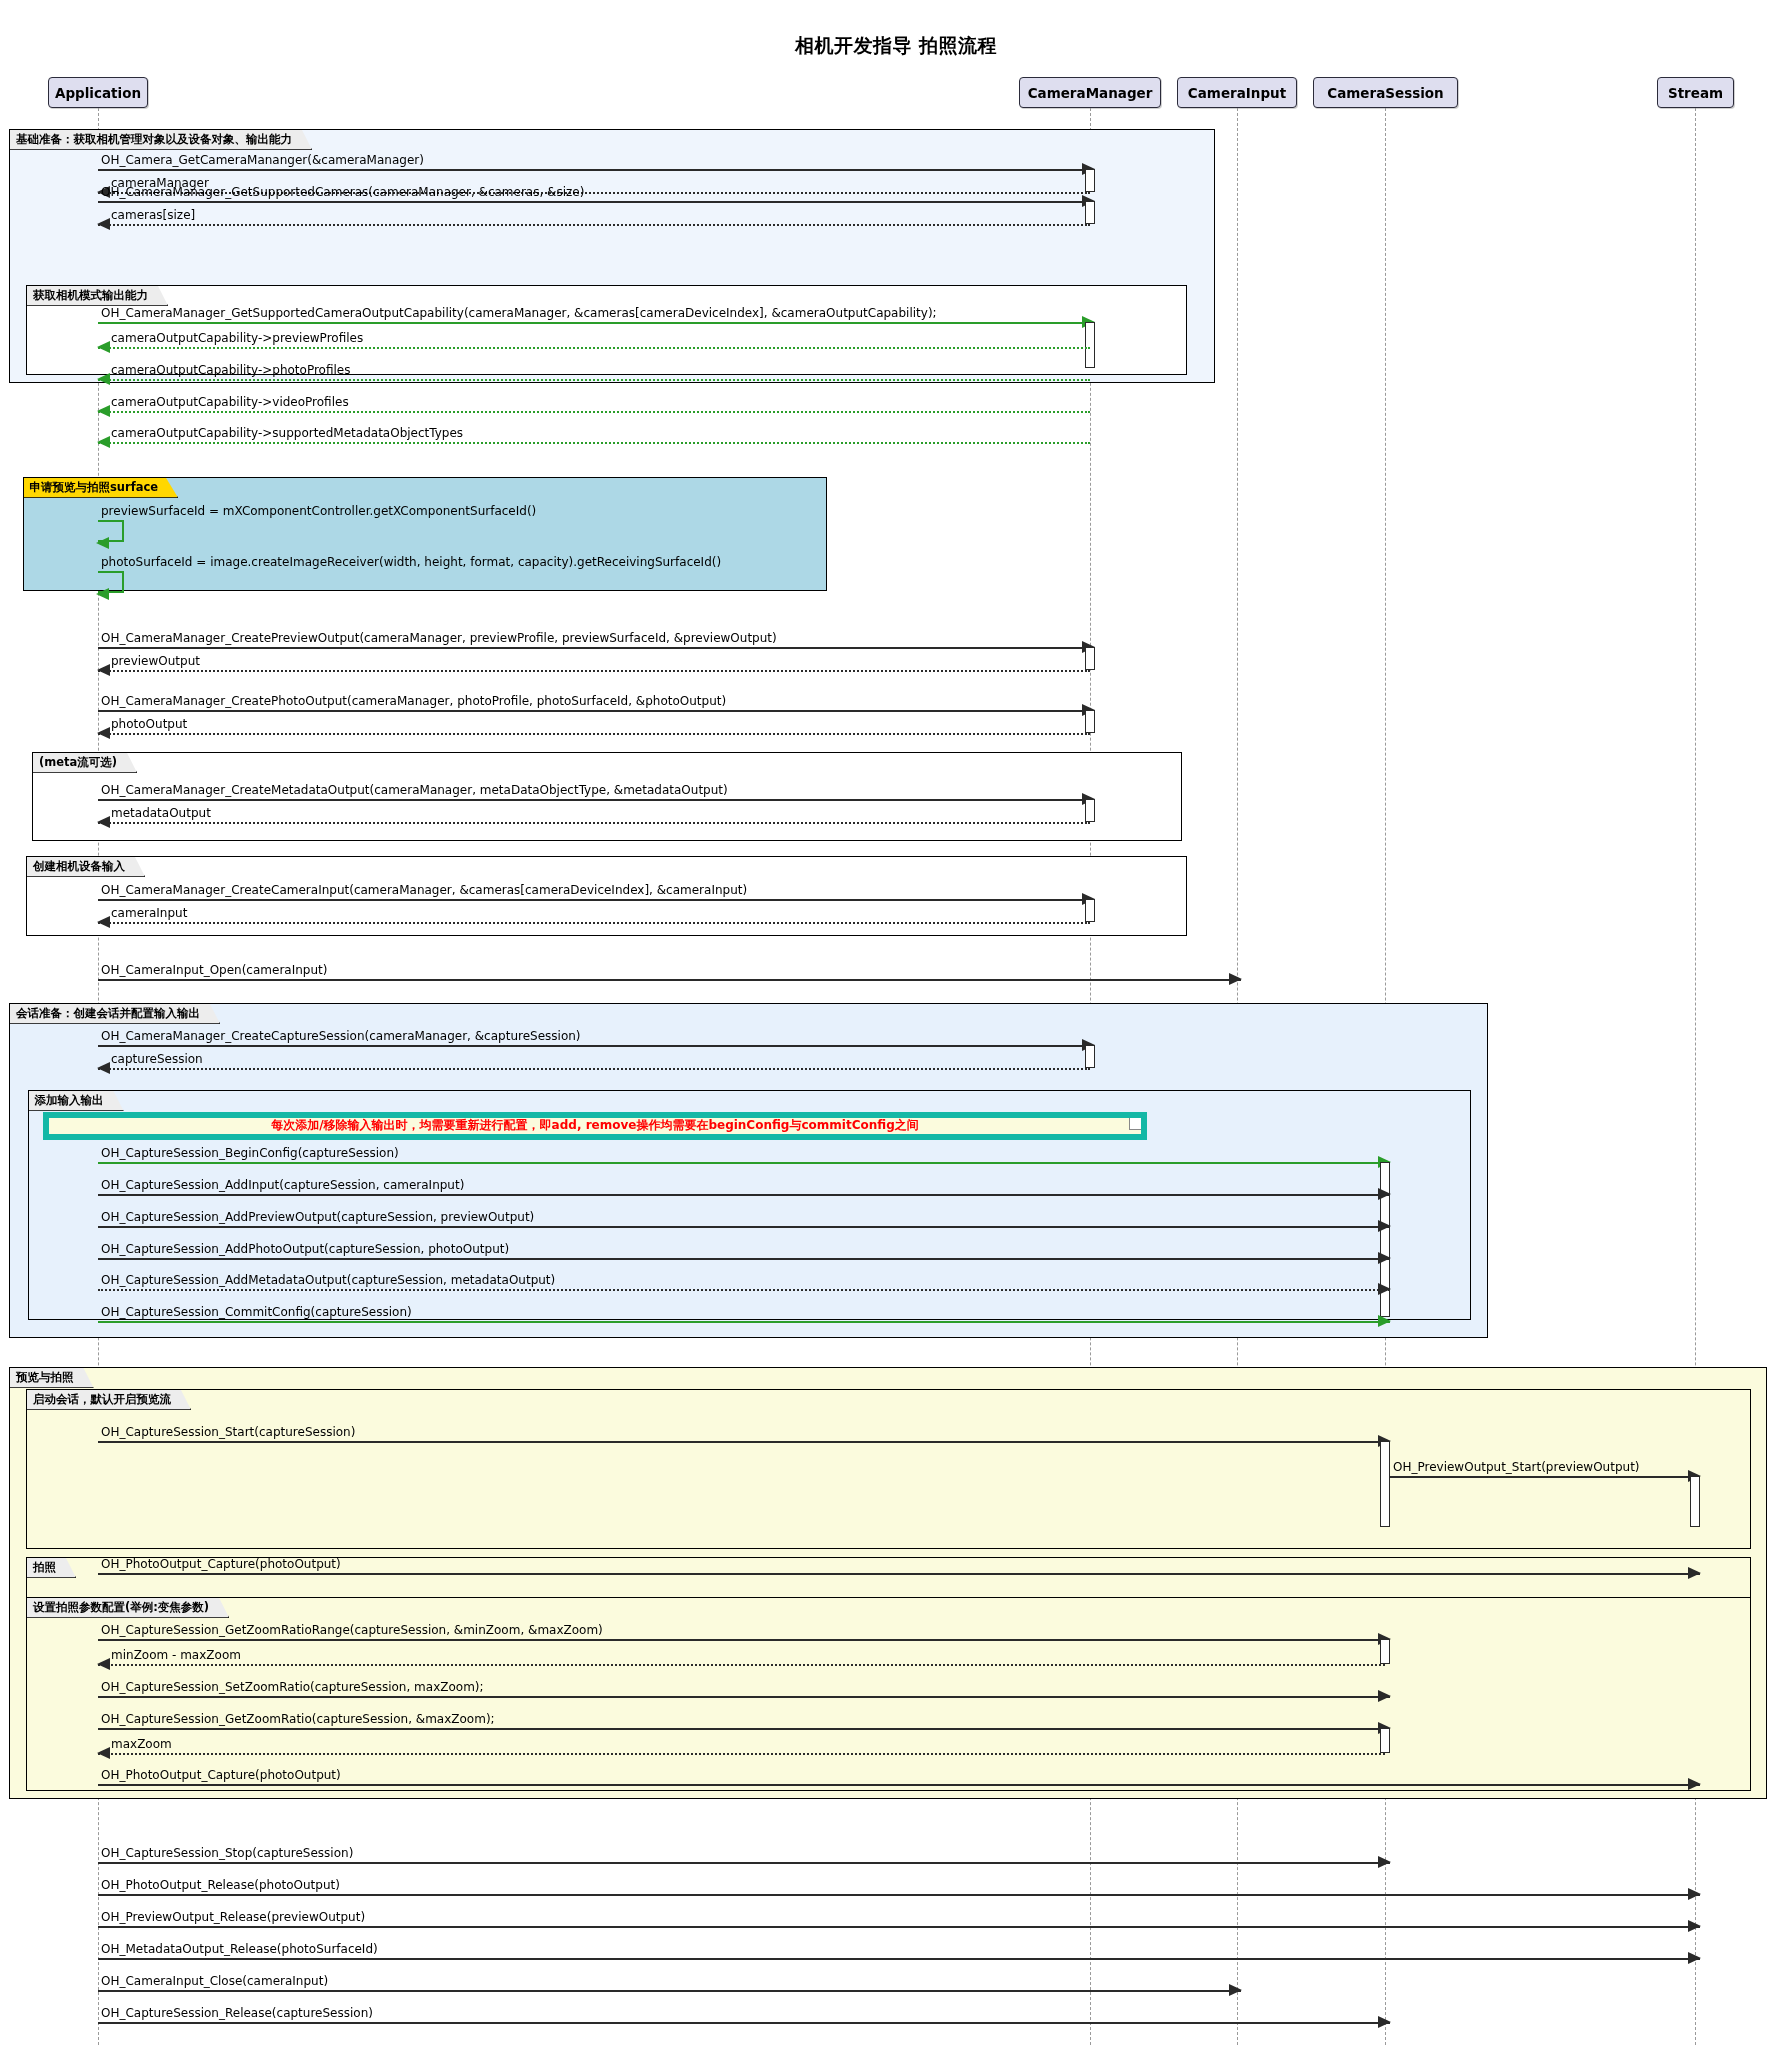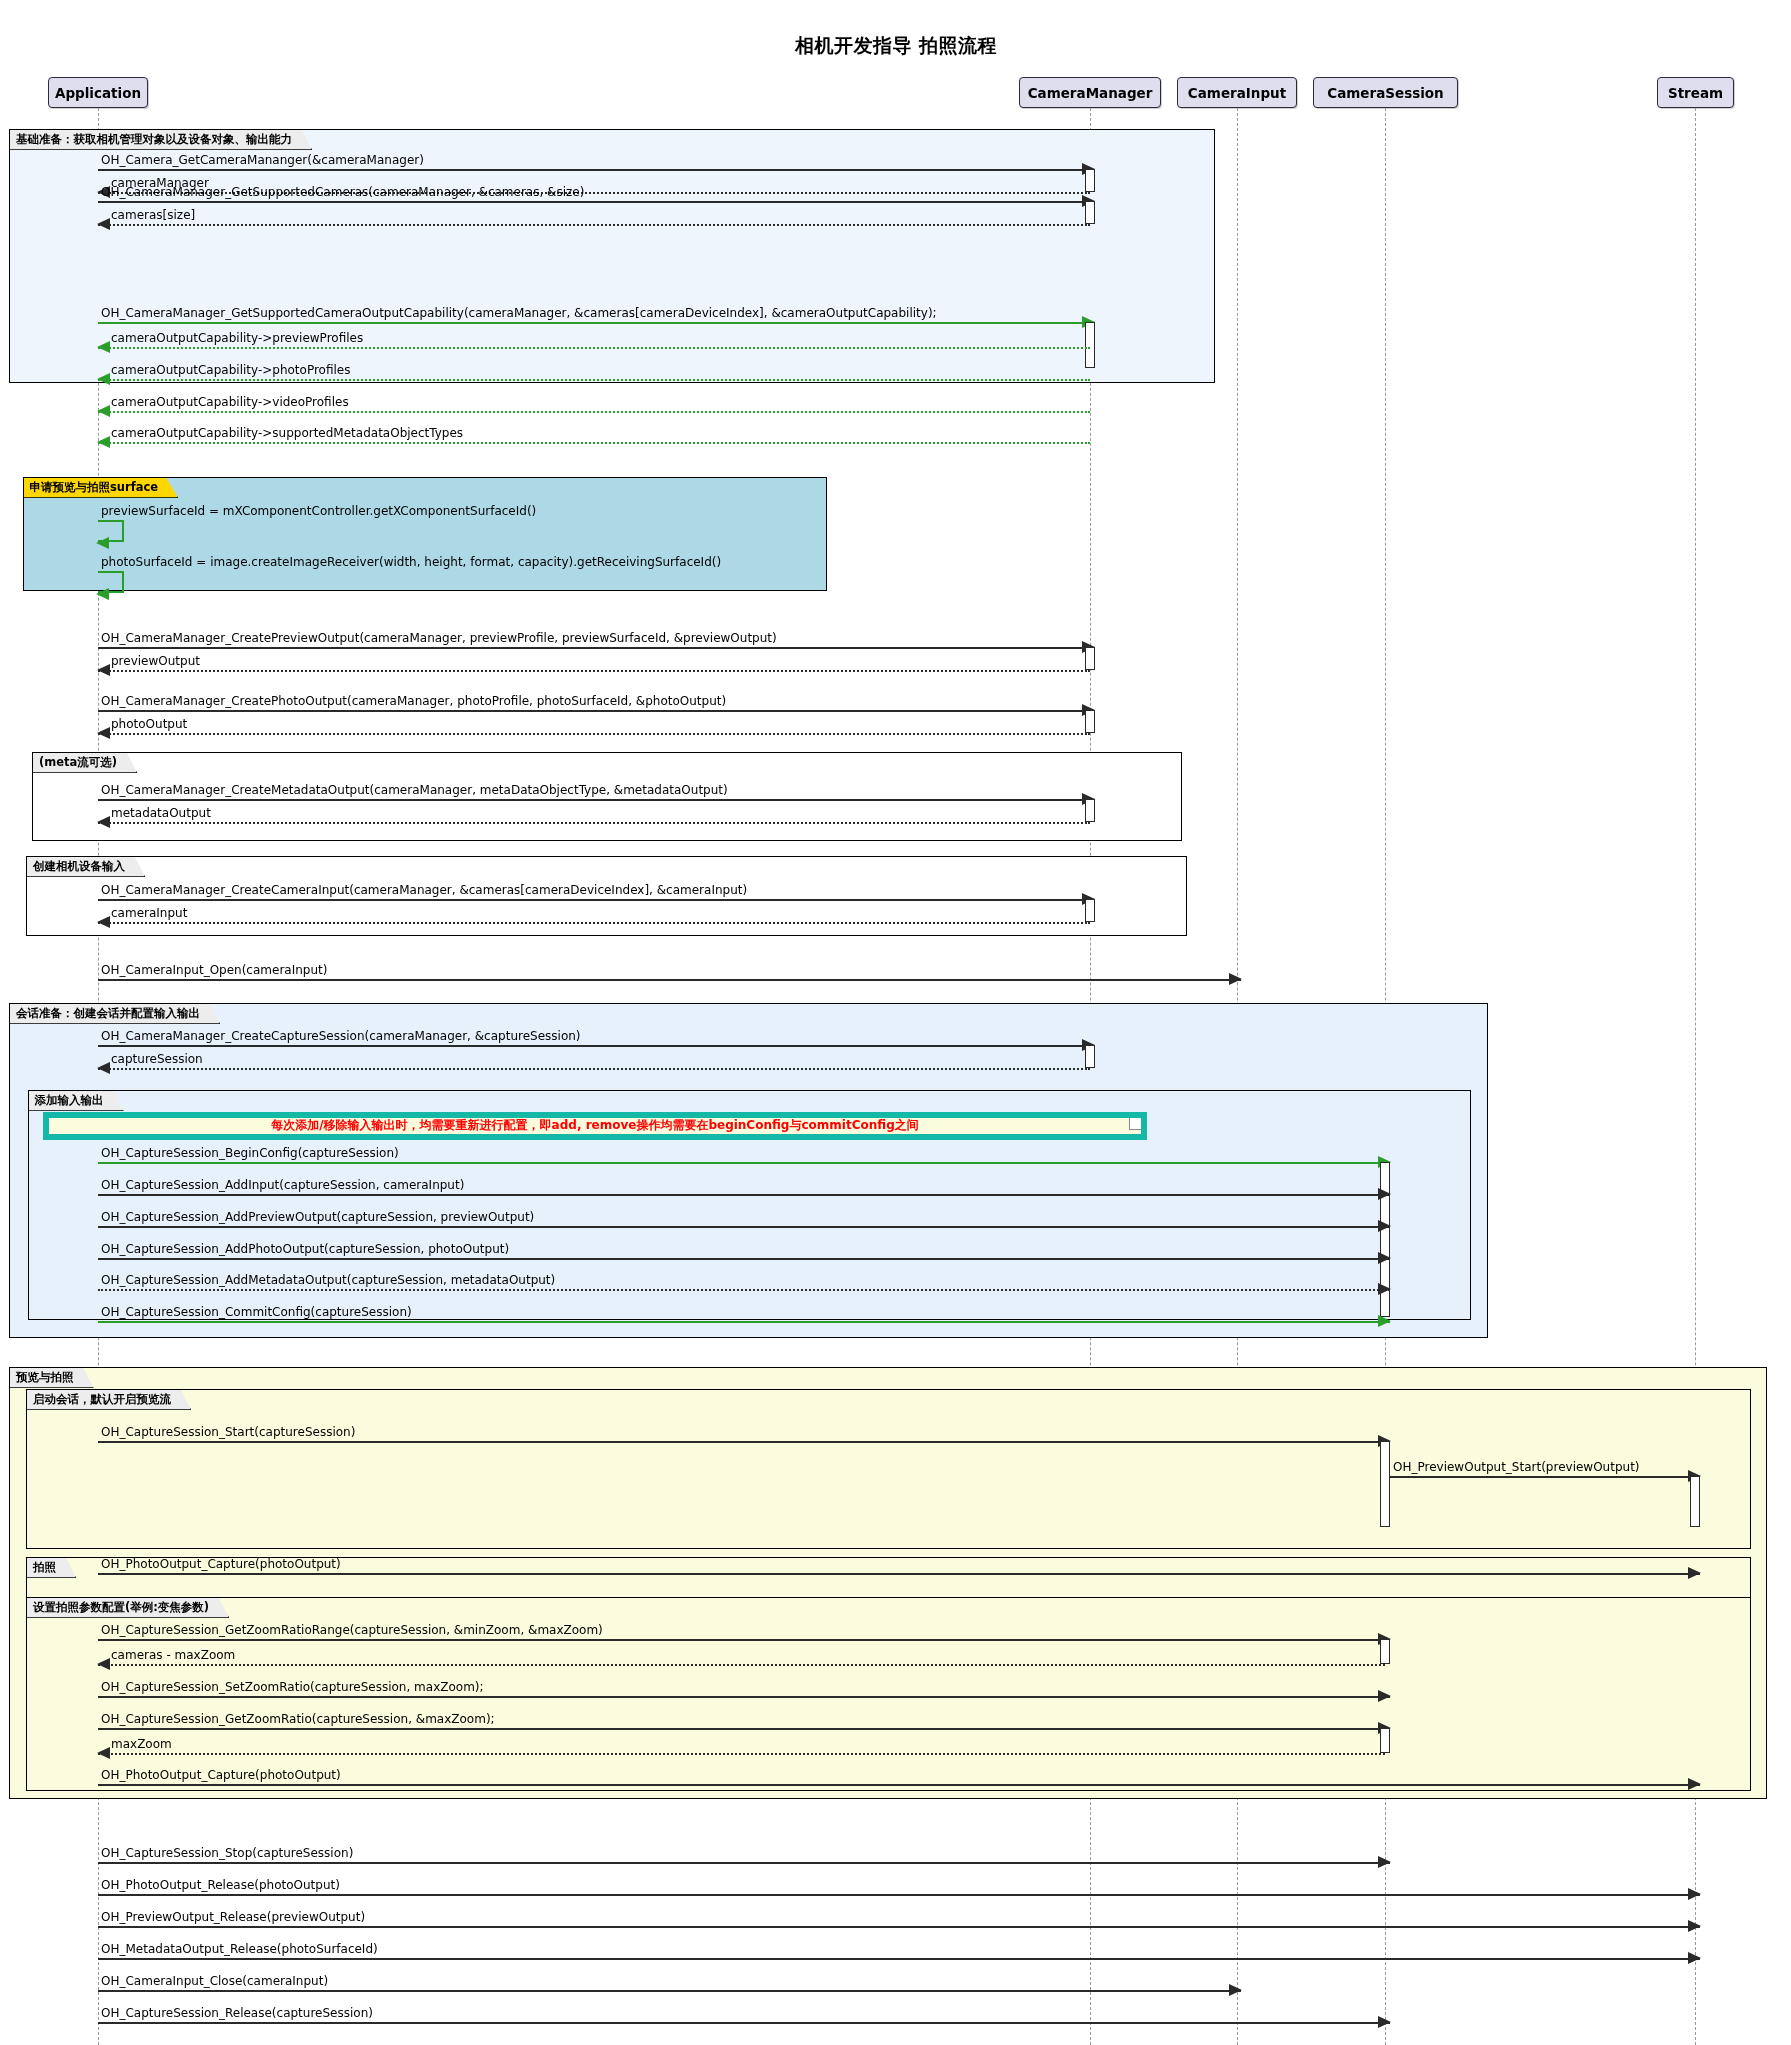--- a/index.html
+++ b/index.html
@@ -139,20 +139,23 @@
     <div class="label">OH_CameraManager_GetSupportedCameras(cameraManager, &amp;cameras, &amp;size)</div>
   </div>
   <div class="activation" style="left:1085px;top:177px;height:23px;"></div>
 
   <div class="msg dotted rtl" style="left:98px;top:200px;width:992px;">
     <div class="line"></div>
       <div class="arrow left"></div>
     <div class="label">cameras[size]</div>
   </div>
 
+  <div class="frag white" style="left:26px;top:261px;width:1161px;height:90px;">
+    <div class="frag-label">获取相机模式输出能力</div>
+  </div>
   <div class="msg solid green ltr" style="left:98px;top:298px;width:996px;">
     <div class="line"></div>
       <div class="arrow right"></div>
     <div class="label">OH_CameraManager_GetSupportedCameraOutputCapability(cameraManager, &amp;cameras[cameraDeviceIndex], &amp;cameraOutputCapability);</div>
   </div>
   <div class="activation" style="left:1085px;top:298px;height:46px;"></div>
   <div class="msg dotted green rtl" style="left:98px;top:323px;width:992px;">
     <div class="line"></div>
       <div class="arrow left"></div>
     <div class="label">cameraOutputCapability-&gt;previewProfiles</div>
@@ -336,21 +339,21 @@
   </div>
   <div class="msg solid ltr" style="left:98px;top:1615px;width:1292px;">
     <div class="line"></div>
       <div class="arrow right"></div>
     <div class="label">OH_CaptureSession_GetZoomRatioRange(captureSession, &amp;minZoom, &amp;maxZoom)</div>
   </div>
   <div class="activation" style="left:1380px;top:1615px;height:25px;"></div>
   <div class="msg dotted rtl" style="left:98px;top:1640px;width:1287px;">
     <div class="line"></div>
       <div class="arrow left"></div>
-    <div class="label">cameras - maxZoom</div>
+    <div class="label">minZoom - maxZoom</div>
   </div>
   <div class="msg solid ltr" style="left:98px;top:1672px;width:1292px;">
     <div class="line"></div>
       <div class="arrow right"></div>
     <div class="label">OH_CaptureSession_SetZoomRatio(captureSession, maxZoom);</div>
   </div>
   <div class="msg solid ltr" style="left:98px;top:1704px;width:1292px;">
     <div class="line"></div>
       <div class="arrow right"></div>
     <div class="label">OH_CaptureSession_GetZoomRatio(captureSession, &amp;maxZoom);</div>

